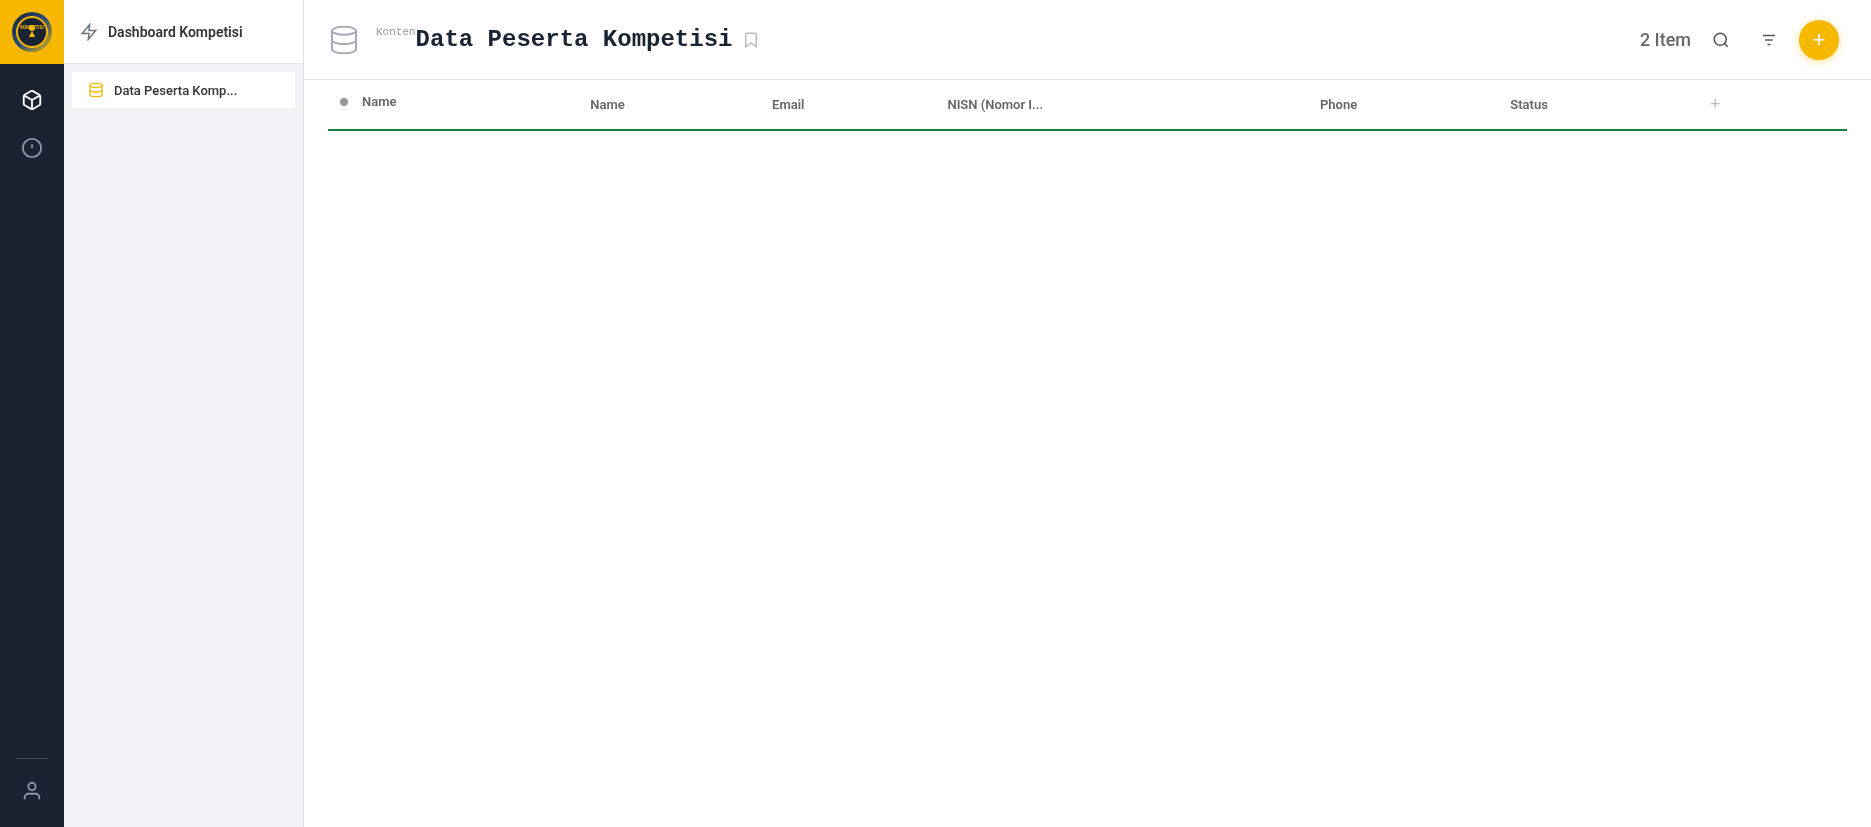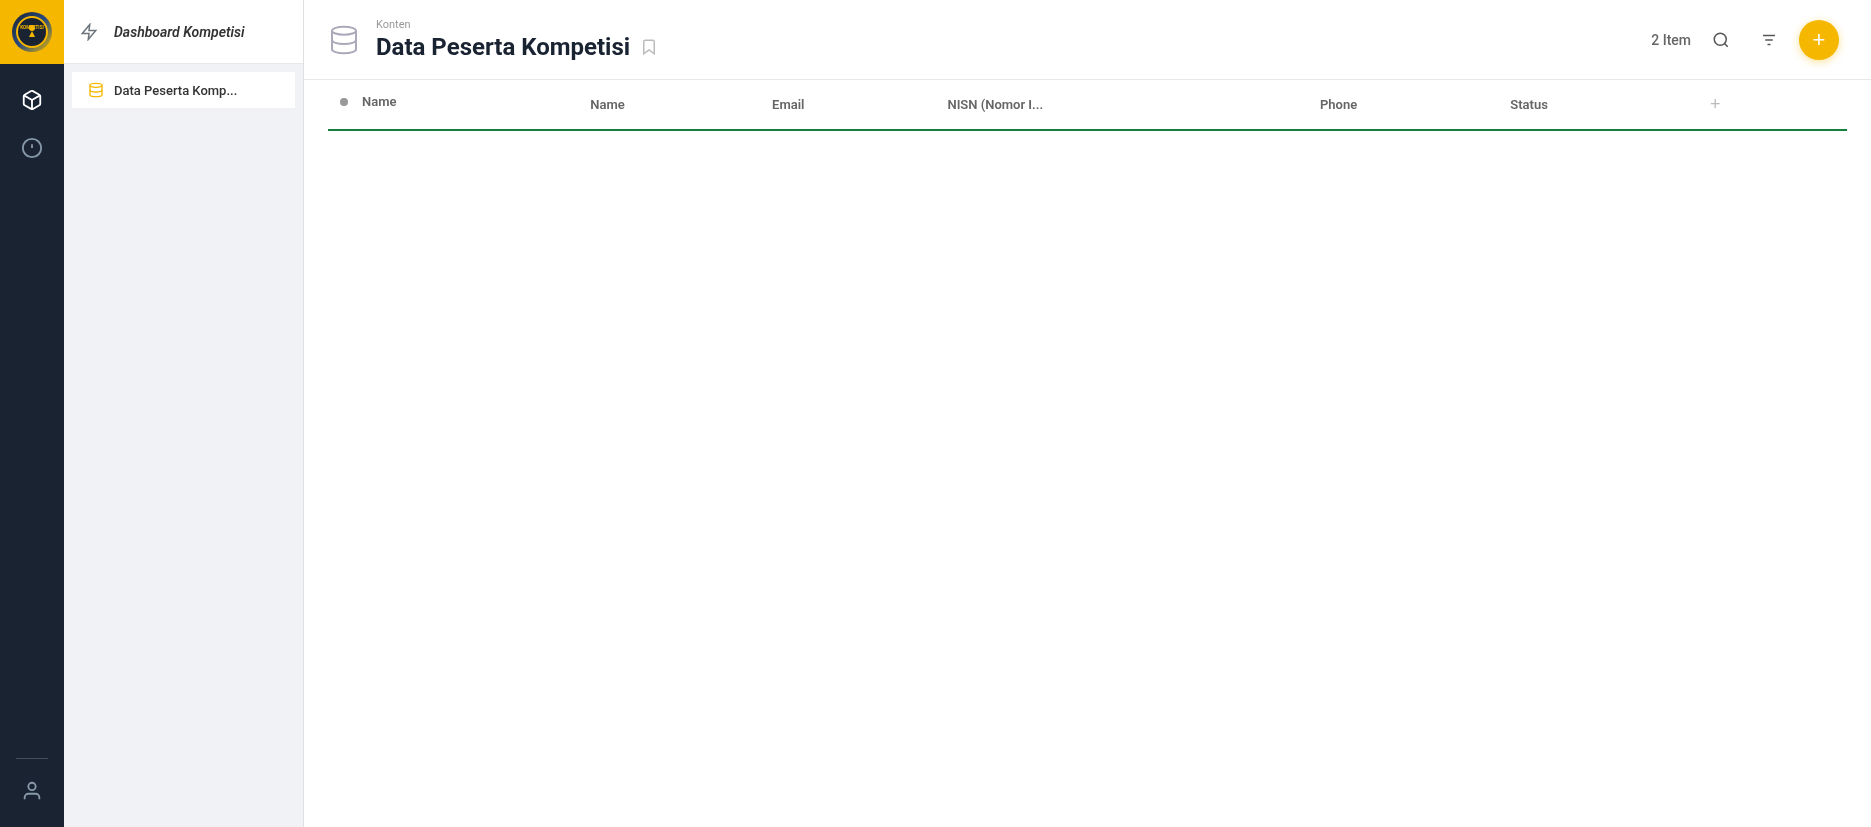--- a/index.html
+++ b/index.html
@@ -80,22 +80,21 @@
       flex-direction: column;
       flex-shrink: 0;
     }
     .sidebar-header {
       height: 64px;
       display: flex;
       align-items: center;
       padding: 0 16px;
       background: #fff;
       border-bottom: 1px solid #e8e8e8;
-      gap: 16px;
-      font-style: italic;
+      gap: 10px;
     }
     .dashboard-icon-wrapper {
       color: #6c757d;
     }
     .sidebar-title {
       font-size: 14px;
       font-weight: 600;
       color: #333;
     }
     .sidebar-menu {
@@ -137,21 +136,22 @@
     .header-left {
       display: flex;
       align-items: center;
       gap: 16px;
     }
     .header-icon-db {
       color: #8899aa;
     }
     .header-title-group {
       display: flex;
-      flex-direction: column;
+      flex-direction: row;
+      font-family: Liberation Mono, monospace;
     }
     .breadcrumb-text {
       font-size: 11px;
       color: #999;
       margin-bottom: 2px;
     }
     .page-title {
       font-size: 24px;
       font-weight: 700;
       color: #1a2332;
@@ -160,21 +160,21 @@
       gap: 10px;
       justify-content: flex-end;
     }
     .bookmark-icon { color: #bbb; cursor: pointer; }
     .header-right {
       display: flex;
       align-items: center;
       gap: 12px;
     }
     .item-count {
-      font-size: 14px;
+      font-size: 18px;
       color: #666;
       font-weight: 500;
     }
     .icon-button {
       width: 36px;
       height: 36px;
       border-radius: 50%;
       border: none;
       background: transparent;
       cursor: pointer;

